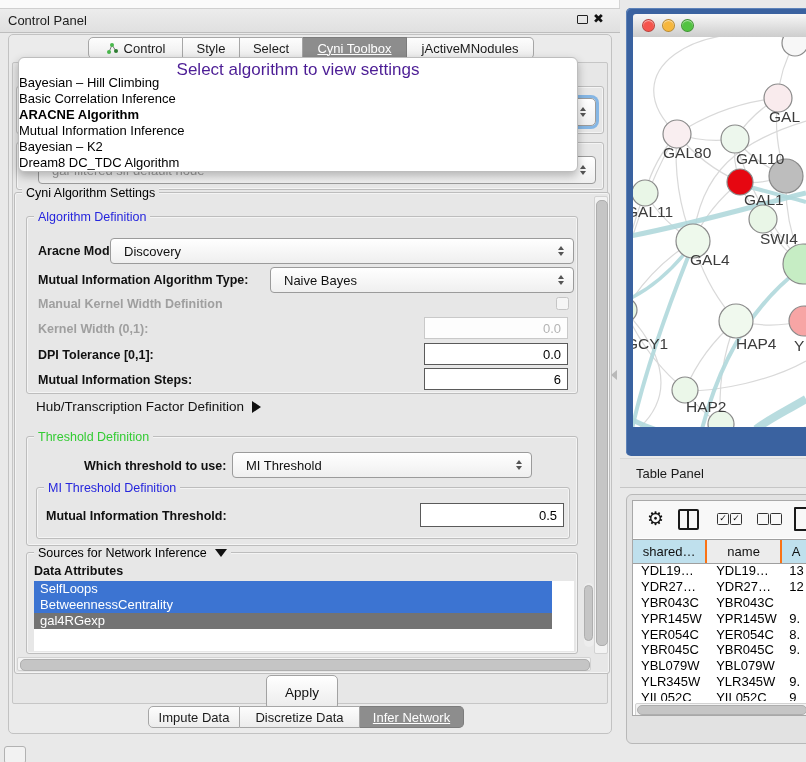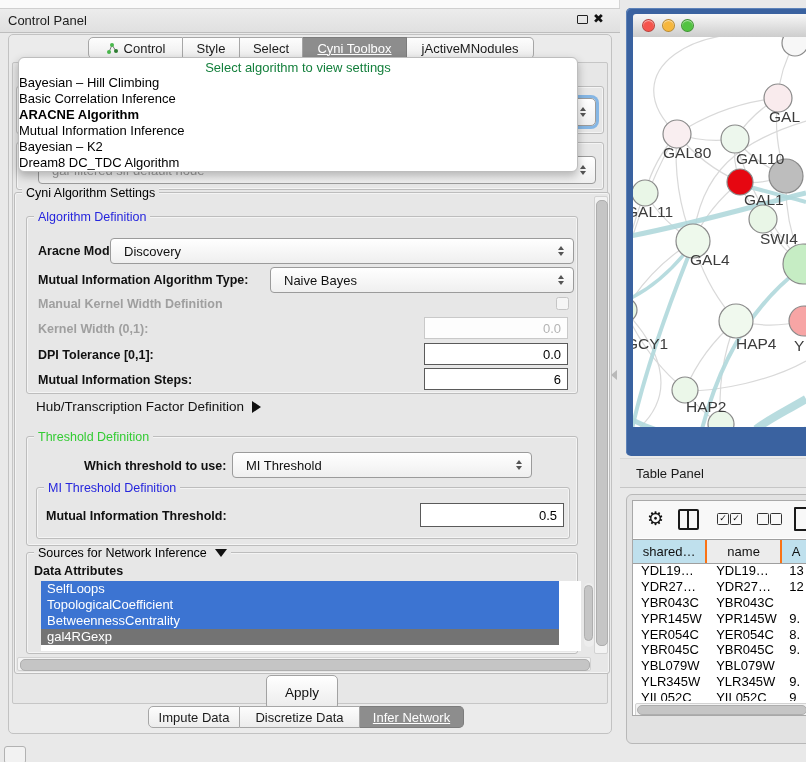--- a/index.html
+++ b/index.html
@@ -34,21 +34,21 @@
   .dislab{color:#9f9f9f !important;}
   .tfield{background:#fff;border:1px solid #5a5a5a;font-size:13px;color:#000;display:flex;align-items:center;
        justify-content:flex-end;padding-right:6px;}
   .tfield.dis{border:1px solid #c9c9c9;color:#b3b3b3;background:#fdfdfd;}
   .cbx{width:13px;height:13px;background:#f5f5f5;border:1px solid #c5c5c5;border-radius:2.5px;}
   .vsb{background:#f3f3f3;border:1px solid #d2d2d2;border-radius:2px;}
   .vthumb{position:absolute;background:#c5c5c5;border:1px solid #aeaeae;border-radius:5px;}
   
   .popup{left:18px;top:57px;width:560px;height:115px;background:#fff;border:1px solid #bdbdbd;border-radius:6px;
        box-shadow:0 4px 10px rgba(0,0,0,.28);z-index:50;overflow:hidden;}
-  .popup-ph{font-size:13px;color:#15803d;text-align:center;padding-top:2px;height:15px;}
+  .popup-ph{font-size:17px;color:#4c1d95;text-align:center;padding-top:2px;height:15px;}
   .dd-item{font-size:13px;color:#000;height:16px;line-height:16px;white-space:nowrap;}
   .dd-item.bold{font-weight:bold;}
   
   .srclist{background:#fff;overflow:hidden;}
   .src-item{height:16px;line-height:16px;font-size:13px;color:#fff;background:#3c74d2;padding-left:6px;
        width:calc(100% - 28px);white-space:nowrap;}
   
   .btn{background:linear-gradient(#ffffff,#ebebeb);border:1px solid #a2a2a2;border-radius:5px;
        font-size:13.5px;color:#111;display:flex;align-items:center;justify-content:center;}
   .arrow-right{width:0;height:0;border-top:6px solid transparent;border-bottom:6px solid transparent;border-left:9px solid #111;display:inline-block;}
@@ -223,23 +223,22 @@
 <div class="abs tfield" style="left:420px;top:503px;width:144px;height:24px;">
   <span>0.5</span>
 </div>
 
 <div class="abs gbox" style="left:26px;top:552px;width:552px;height:102px"></div>
 <div class="abs glabel" style="left:34px;top:546px;display:flex;align-items:center;gap:8px;">
   <span>Sources for Network Inference</span>
   <span class="arrow-down"></span>
 </div>
 <div class="abs blab" style="left:34px;top:564px;">Data Attributes</div>
-<div class="abs srclist" style="left:34px;top:581px;width:540px;height:70px;margin-left:7px;">
+<div class="abs srclist" style="left:34px;top:581px;width:540px;height:70px;">
     <div class="src-item" style="background: rgb(60, 116, 210);">SelfLoops</div>
-    <div class="src-item" style="background: rgb(60, 116, 210);">TopologicalCoefficient</div>
     <div class="src-item" style="background: rgb(60, 116, 210);">BetweennessCentrality</div>
     <div class="src-item" style="background: #737373;">gal4RGexp</div>
   </div>
 <div class="abs" style="left:584px;top:583px;width:10px;height:64px;background:#ededed;border-radius:5px;"></div>
 <div class="abs vthumb" style="left:584px;top:585px;width:9px;height:56px;"></div>
 
 <div class="abs btn" style="left:266px;top:675px;width:72px;height:35px;">
   <span>Apply</span>
 </div>
 

